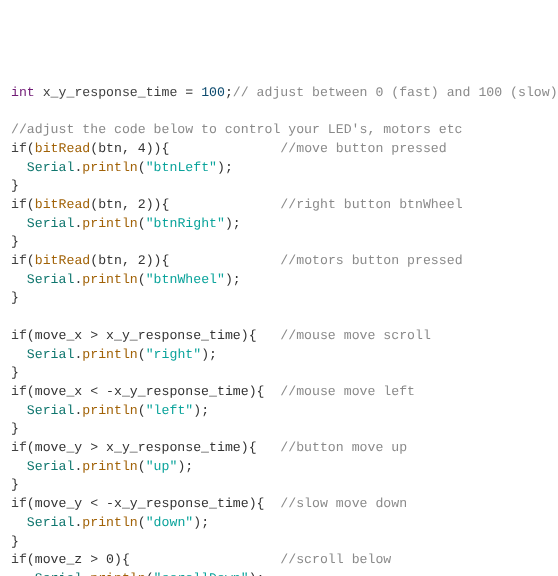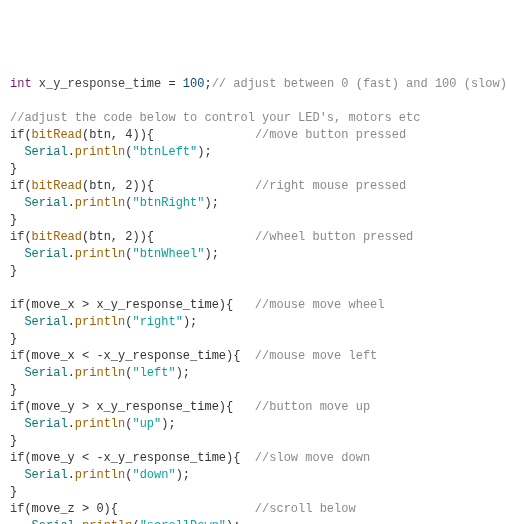--- a/index.html
+++ b/index.html
@@ -26,28 +26,28 @@
 <body>
 
 
 
 <div><span class="kw">int</span><span> </span><span class="id">x_y_response_time</span><span> = </span><span class="num">100</span><span>;</span><span class="cmt">// adjust between 0 (fast) and 100 (slow)</span>
 <span></span>
 <span class="cmt">//adjust the code below to control your LED's, motors etc</span>
 <span class="id">if</span><span>(</span><span class="fn">bitRead</span><span>(btn, 4)</span><span>){</span><span>              </span><span class="cmt">//move button pressed</span>
 <span>  </span><span class="obj">Serial</span><span>.</span><span class="fn">println</span><span>(</span><span class="str">"btnLeft"</span><span>);</span>
 <span>}</span>
-<span class="id">if</span><span>(</span><span class="fn">bitRead</span><span>(btn, 2)</span><span>){</span><span>              </span><span class="cmt">//right mouse pressed</span>
+<span class="id">if</span><span>(</span><span class="fn">bitRead</span><span>(btn, 2)</span><span>){</span><span>              </span><span class="cmt">//right button btnWheel</span>
 <span>  </span><span class="obj">Serial</span><span>.</span><span class="fn">println</span><span>(</span><span class="str">"btnRight"</span><span>);</span>
 <span>}</span>
-<span class="id">if</span><span>(</span><span class="fn">bitRead</span><span>(btn, 2)</span><span>){</span><span>              </span><span class="cmt">//wheel button pressed</span>
+<span class="id">if</span><span>(</span><span class="fn">bitRead</span><span>(btn, 2)</span><span>){</span><span>              </span><span class="cmt">//motors button pressed</span>
 <span>  </span><span class="obj">Serial</span><span>.</span><span class="fn">println</span><span>(</span><span class="str">"btnWheel"</span><span>);</span>
 <span>}</span>
 <span></span>
-<span class="id">if</span><span>(move_x &gt; x_y_response_time){</span><span>   </span><span class="cmt">//mouse move wheel</span>
+<span class="id">if</span><span>(move_x &gt; x_y_response_time){</span><span>   </span><span class="cmt">//mouse move scroll</span>
 <span>  </span><span class="obj">Serial</span><span>.</span><span class="fn">println</span><span>(</span><span class="str">"right"</span><span>);</span>
 <span>}</span>
 <span class="id">if</span><span>(move_x &lt; -x_y_response_time){</span><span>  </span><span class="cmt">//mouse move left</span>
 <span>  </span><span class="obj">Serial</span><span>.</span><span class="fn">println</span><span>(</span><span class="str">"left"</span><span>);</span>
 <span>}</span>
 <span class="id">if</span><span>(move_y &gt; x_y_response_time){</span><span>   </span><span class="cmt">//button move up</span>
 <span>  </span><span class="obj">Serial</span><span>.</span><span class="fn">println</span><span>(</span><span class="str">"up"</span><span>);</span>
 <span>}</span>
 <span class="id">if</span><span>(move_y &lt; -x_y_response_time){</span><span>  </span><span class="cmt">//slow move down</span>
 <span>  </span><span class="obj">Serial</span><span>.</span><span class="fn">println</span><span>(</span><span class="str">"down"</span><span>);</span>

